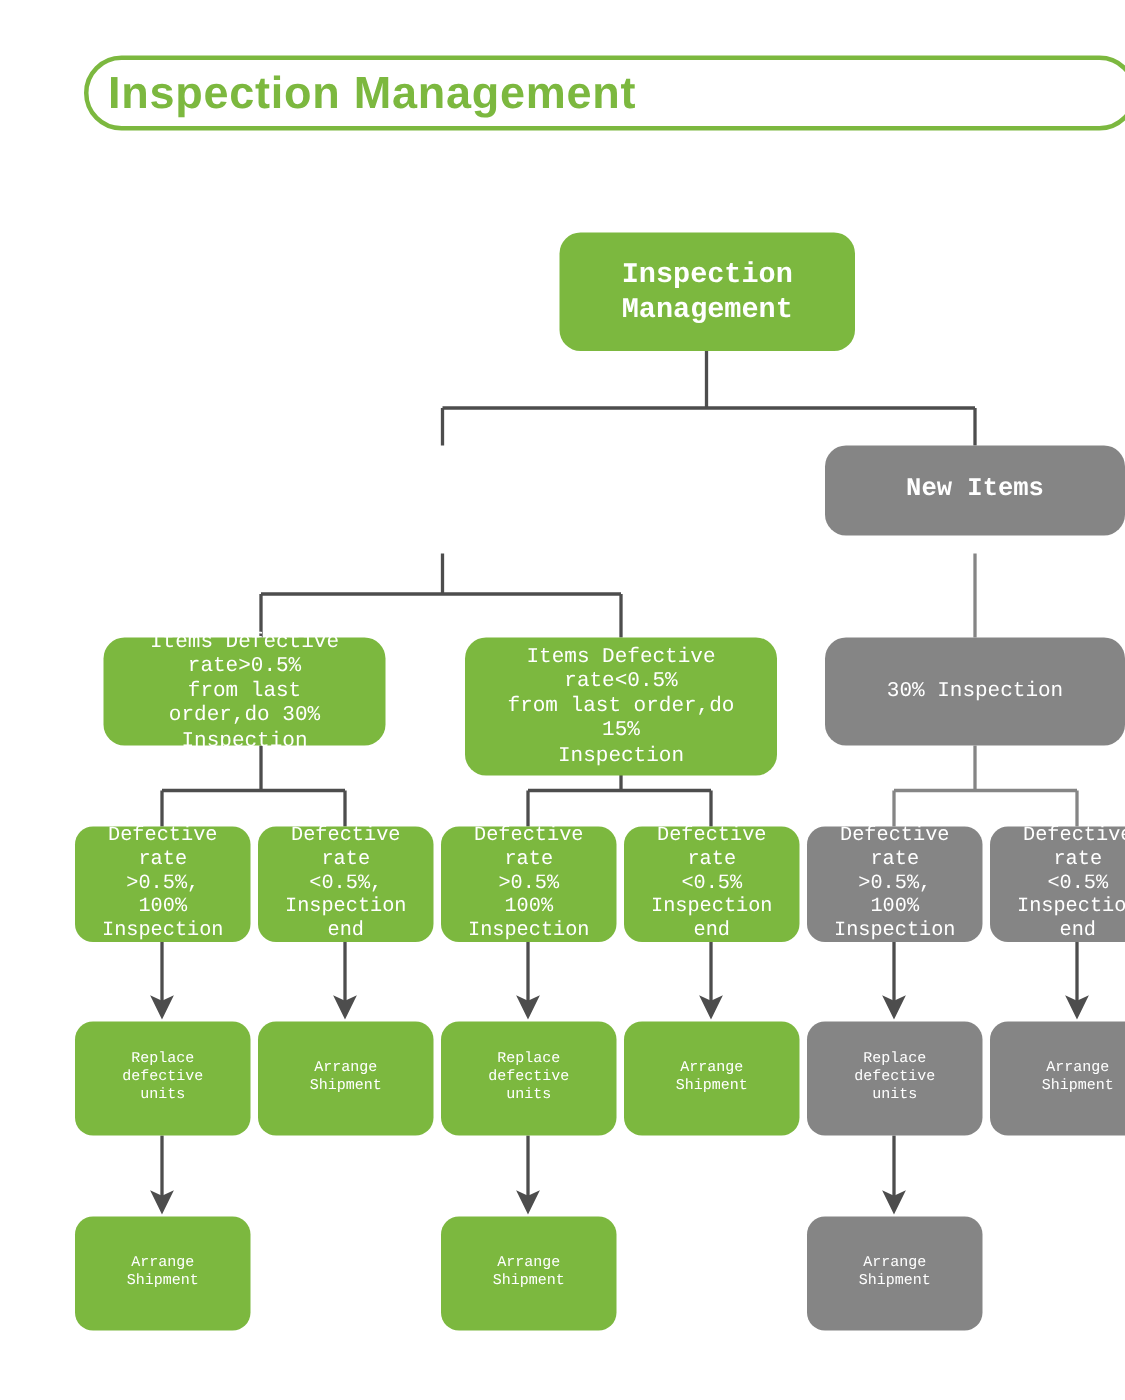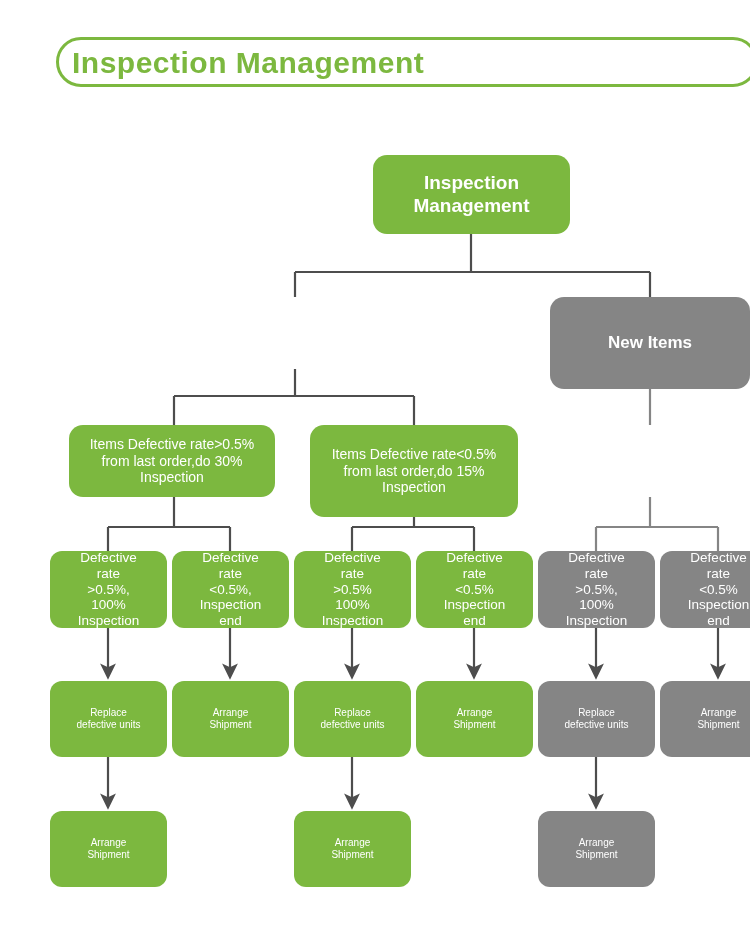--- a/index.html
+++ b/index.html
@@ -60,20 +60,21 @@
     box-sizing: border-box;
     display: flex;
     align-items: center;
     justify-content: center;
     text-align: center;
     color: #ffffff;
     border-radius: 12px;
     padding: 2px 20px;
     line-height: 1.18;
     white-space: pre-line;
+    font-family: Liberation Mono, monospace;
   }
   .node.green { background: #7cb83f; }
   .node.gray  { background: #858585; }
 
   .node.lvl1 {
     font-size: 19px;
     font-weight: bold;
     border-radius: 14px;
   }
   .node.lvl2 {
@@ -168,28 +169,29 @@
     <g stroke="#4d4d4d" stroke-width="2.2" fill="none">
       <path d="M68,757  L68,802" marker-end="url(#arrowDark)"></path>
       <path d="M312,757 L312,802" marker-end="url(#arrowDark)"></path>
       <path d="M556,757 L556,802" marker-end="url(#arrowDark)"></path>
     </g>
   </svg>
 
   <div class="node green lvl1" style="left:333px; top:155px; width:197px; height:79px;">Inspection
 Management</div>
 
-  <div class="node gray lvl2" style="left:510px; top:297px; width:200px; height:92px;">New Items</div>
-
-  <div class="node green lvl3" style="left:29px; top:425px; width:206px; height:72px;">Items Defective rate&gt;0.5%
+  <div class="node gray lvl2" style="left:510px; top:297px; width:200px; height:60px;">New Items</div>
+
+  <div class="node green lvl3" style="left:29px; top:425px; width:188px; height:72px;">Items Defective rate&gt;0.5%
 from last order,do 30%
 Inspection</div>
   <div class="node green lvl3" style="left:270px; top:425px; width:208px; height:92px;">Items Defective rate&lt;0.5%
 from last order,do 15%
 Inspection</div>
+  <div class="node gray lvl3" style="left:510px; top:425px; width:200px; height:72px;">30% Inspection</div>
 
   <div class="node green lvl4" style="left:10px; top:551px; width:117px; height:77px;">Defective rate
 &gt;0.5%,
 100% Inspection</div>
   <div class="node green lvl4" style="left:132px; top:551px; width:117px; height:77px;">Defective rate
 &lt;0.5%,
 Inspection end</div>
   <div class="node green lvl4" style="left:254px; top:551px; width:117px; height:77px;">Defective rate
 &gt;0.5%
 100% Inspection</div>

